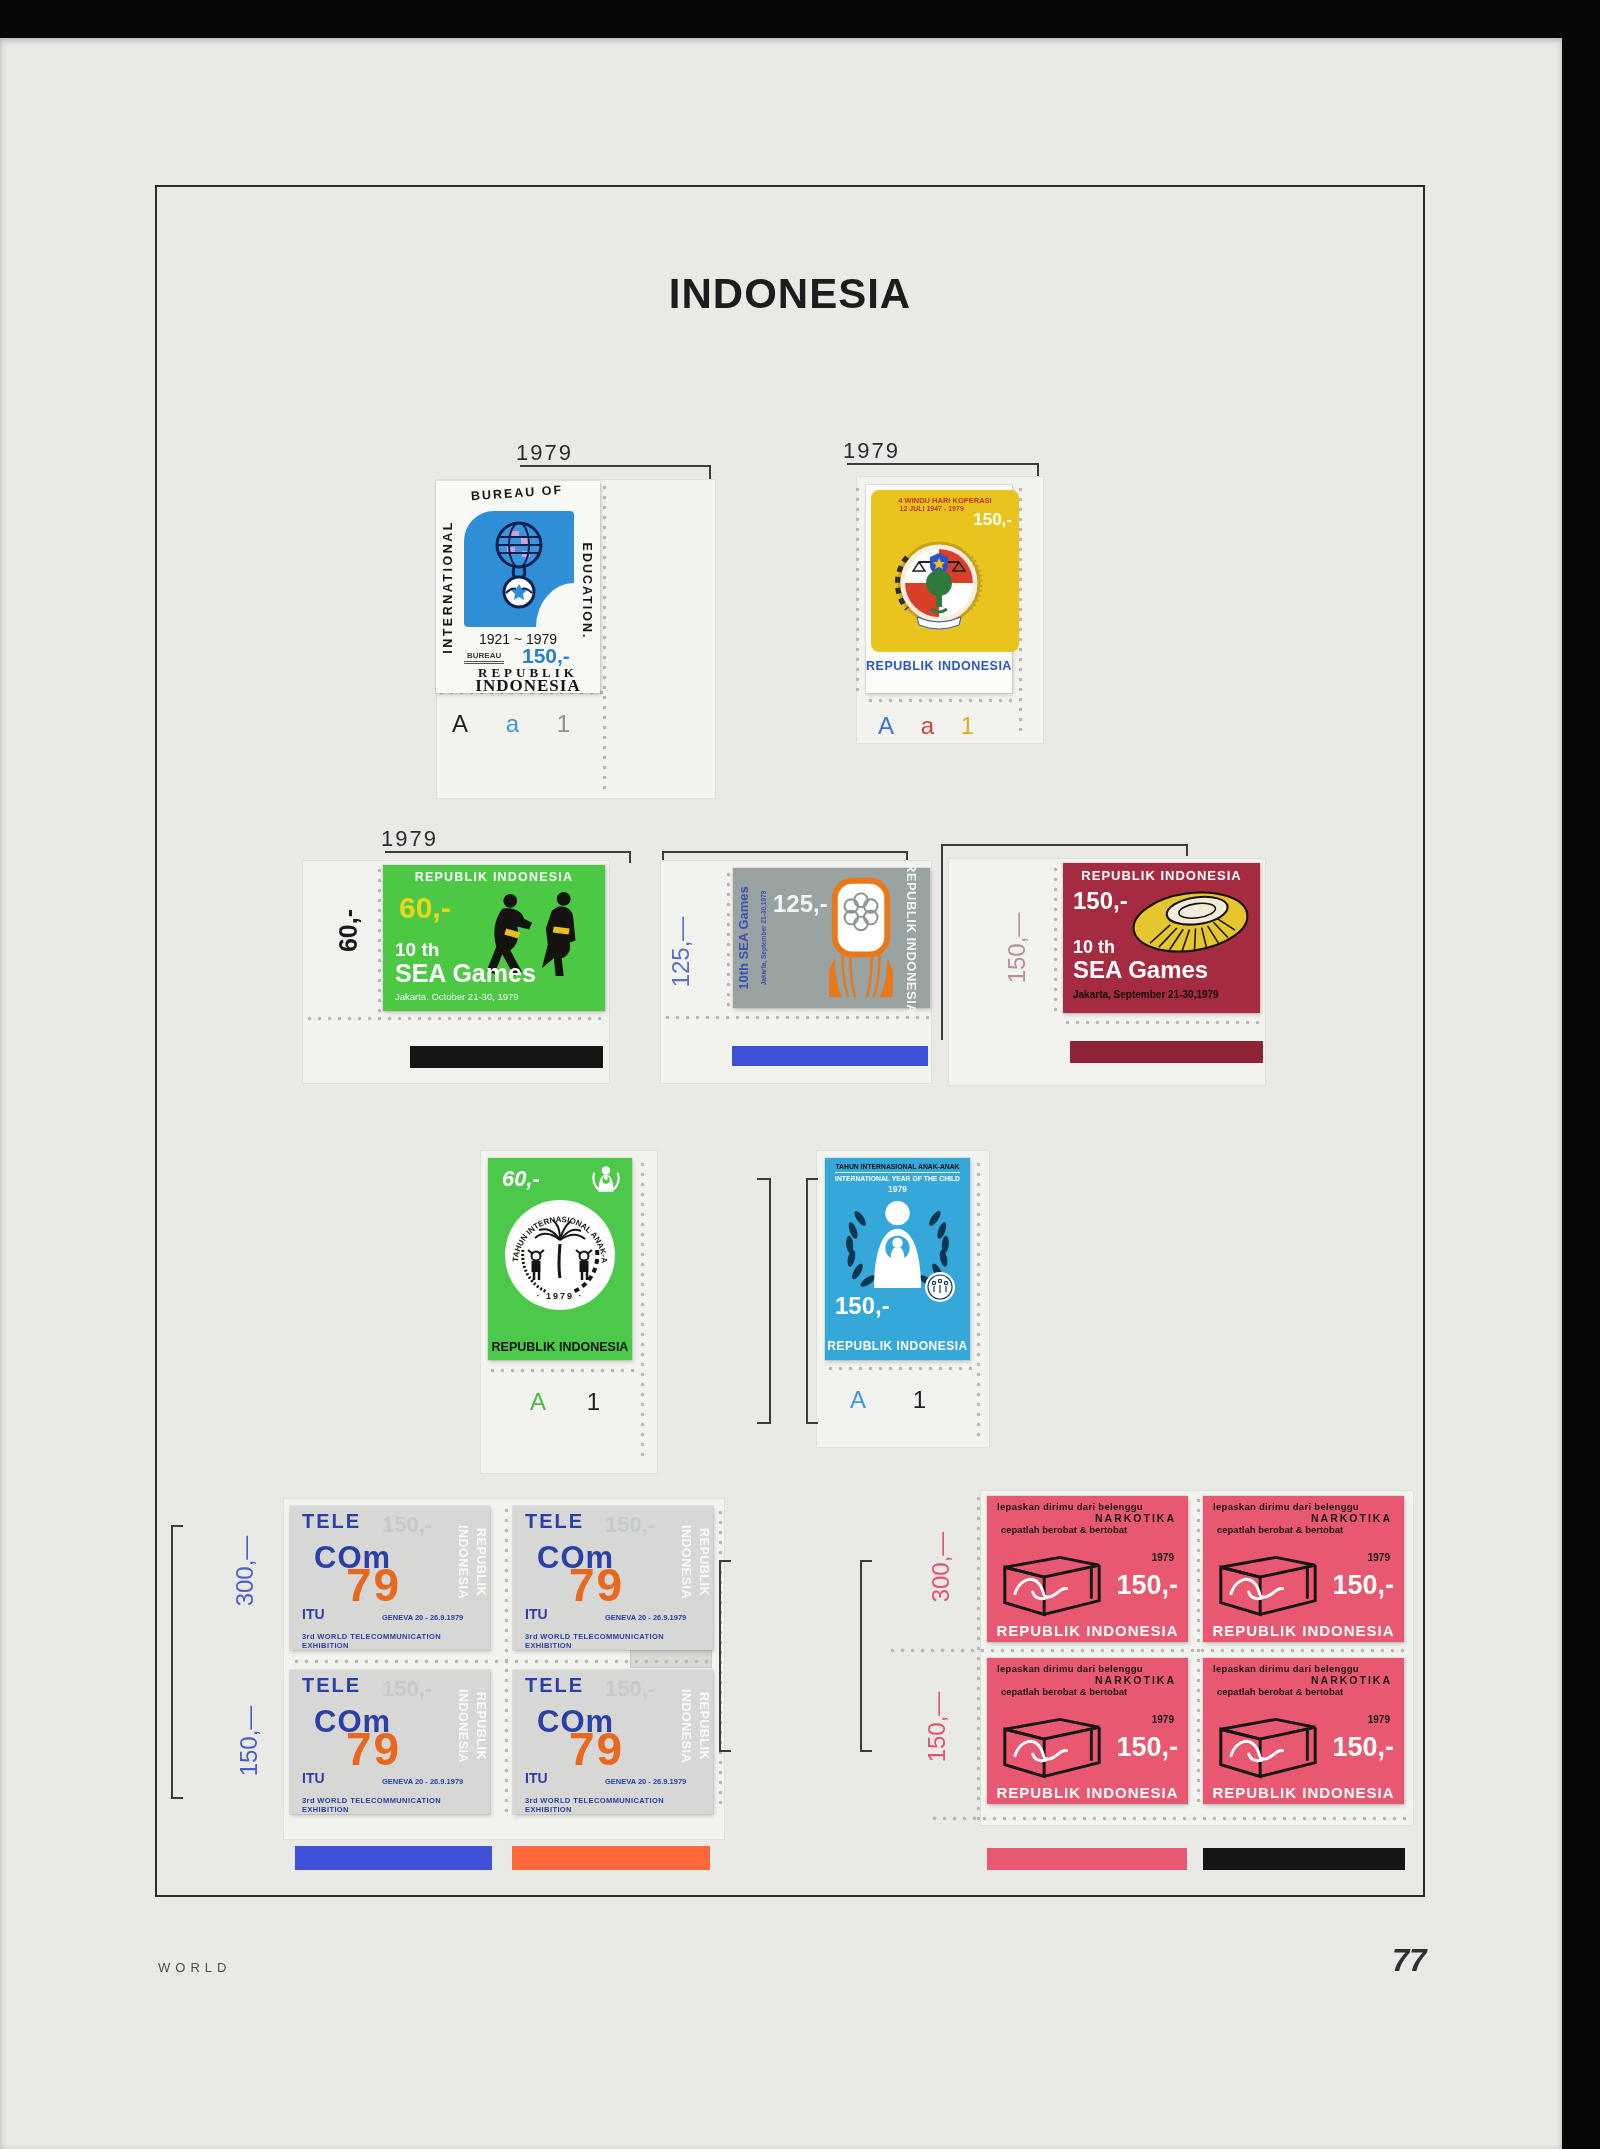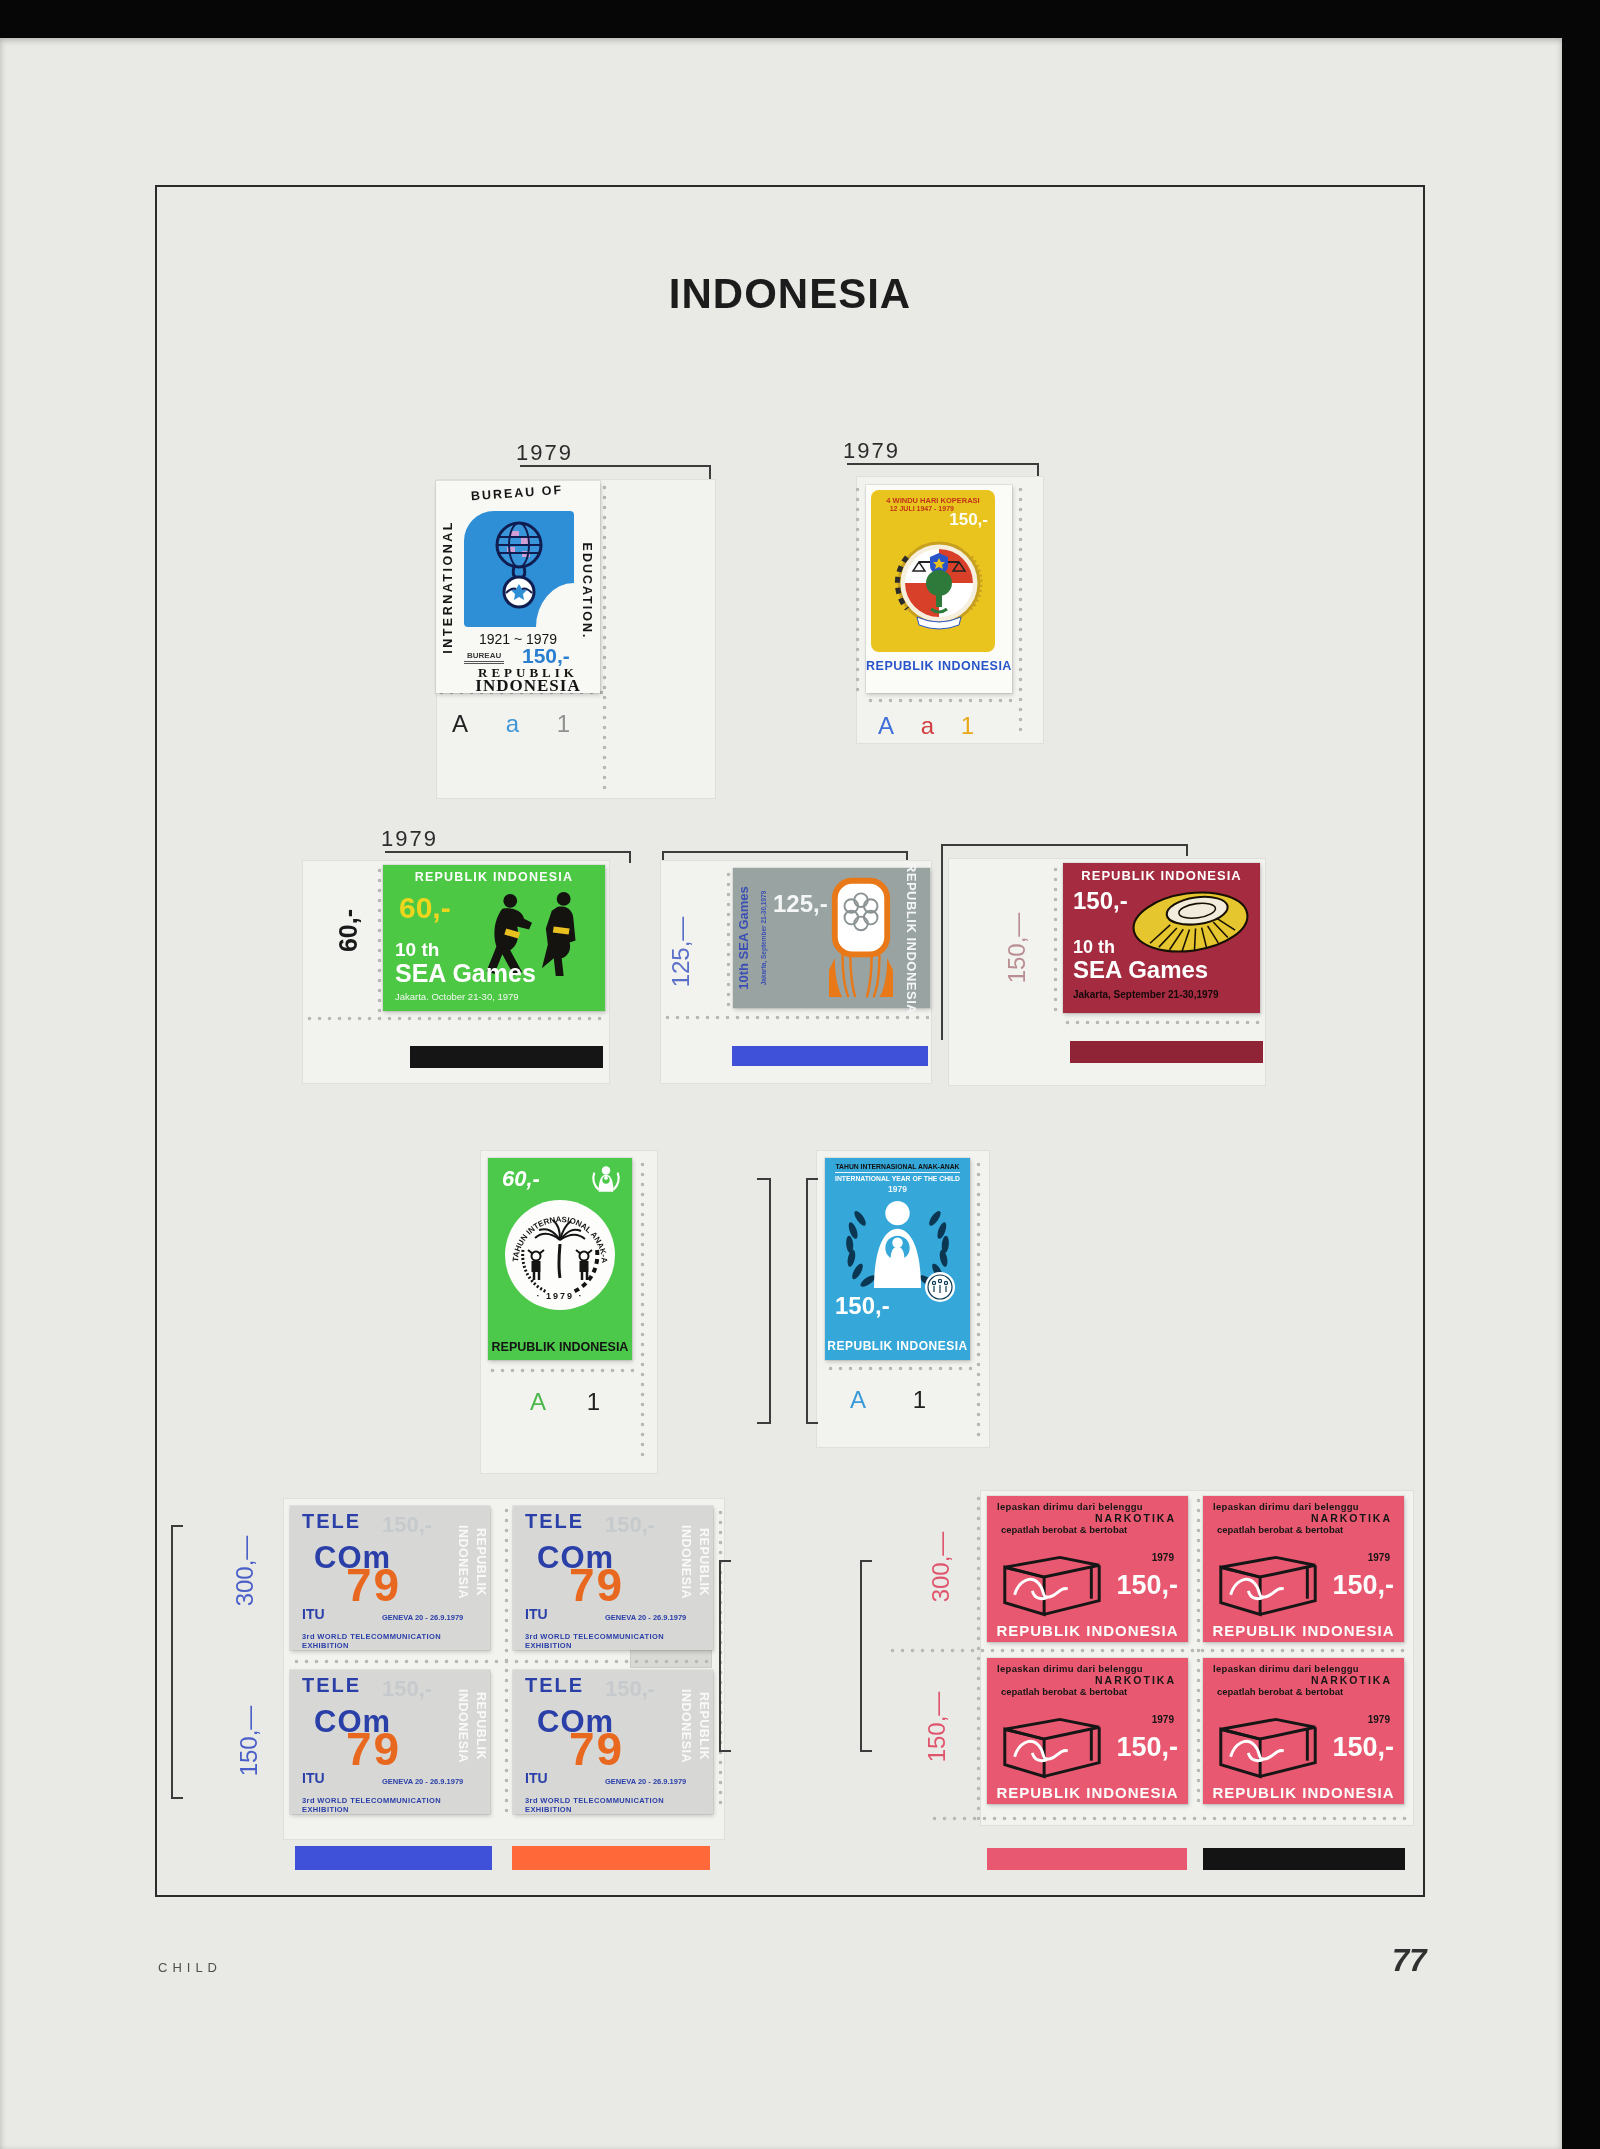--- a/index.html
+++ b/index.html
@@ -35,21 +35,21 @@
   .edu-blue{position:absolute;left:28px;top:30px;width:110px;height:116px;background:#2f8fd6;border-radius:30px 4px 30px 4px;}
   .edu-cut{position:absolute;right:0;bottom:0;width:38px;height:44px;background:#f8f8f5;border-radius:100% 0 0 0;}
   .edu-years{position:absolute;left:20px;top:150px;width:124px;text-align:center;font-size:14px;color:#161616;}
   .edu-unesco{position:absolute;left:28px;top:170px;font-size:8px;font-weight:bold;color:#3a3a3a;border-bottom:3px double #555;padding:0 3px 1px 3px;}
   .edu-value{position:absolute;left:86px;top:163px;font-size:21px;font-weight:bold;color:#2b7fd0;}
   .edu-c1{position:absolute;left:24px;top:186px;width:136px;text-align:center;font-family:"Liberation Serif",serif;font-weight:bold;font-size:13px;letter-spacing:4px;line-height:.95;color:#141414;}
   .edu-c2{position:absolute;left:24px;top:197px;width:136px;text-align:center;font-family:"Liberation Serif",serif;font-weight:bold;font-size:17px;letter-spacing:1px;line-height:.95;color:#141414;}
 
   
   .st-kop{left:866px;top:447px;width:146px;height:208px;background:#fbfbf8;}
-  .kop-yellow{position:absolute;left:5px;top:5px;width:124px;height:162px;background:#e9c41e;border-radius:8px;}
+  .kop-yellow{position:absolute;left:5px;top:5px;width:148px;height:162px;background:#e9c41e;border-radius:8px;}
   .kop-t1{position:absolute;left:0;top:6px;width:100%;text-align:center;font-size:7.5px;font-weight:bold;color:#c23418;}
   .kop-t2{position:absolute;left:0;top:15px;width:82%;text-align:center;font-size:7px;font-weight:bold;color:#c23418;}
   .kop-val{position:absolute;right:7px;top:20px;font-size:17px;font-weight:bold;color:#fdfdf6;}
   .kop-country{position:absolute;left:0;top:174px;width:100%;text-align:center;font-size:12.5px;font-weight:bold;color:#2a55c8;letter-spacing:.5px;}
 
   
   .st-sg60{left:383px;top:827px;width:222px;height:146px;background:#4cc845;}
   .sg60-country{position:absolute;left:0;top:5px;width:100%;text-align:center;font-size:12.5px;font-weight:bold;color:#fff;letter-spacing:1.2px;}
   .sg60-val{position:absolute;left:16px;top:26px;font-size:30px;font-weight:bold;color:#eed51e;}
   .sg60-t1{position:absolute;left:12px;top:74px;font-size:19px;font-weight:bold;color:#fff;}
@@ -577,16 +577,16 @@
         </g>
         <path d="M22,56 c4,-14 16,-20 24,-12 c8,8 2,16 12,14 c8,-2 10,-10 18,-8 m-36,2 c2,8 10,10 16,6" stroke="#ffffff" stroke-width="3" fill="none"></path>
       </svg>
       <div class="nark-year">1979</div>
       <div class="nark-val">150,-</div>
       <div class="nark-country">REPUBLIK INDONESIA</div>
     </div>
     <div class="bar" style="left:987px;top:1810px;width:200px;height:22px;background:#e85870;"></div>
     <div class="bar" style="left:1203px;top:1810px;width:202px;height:22px;background:#141414;"></div>
 
-    <div class="footer-davo">CHILD</div>
+    <div class="footer-davo">WORLD</div>
     <div class="footer-page">77</div>
   </div>
 </div>
 
 </body></html>

